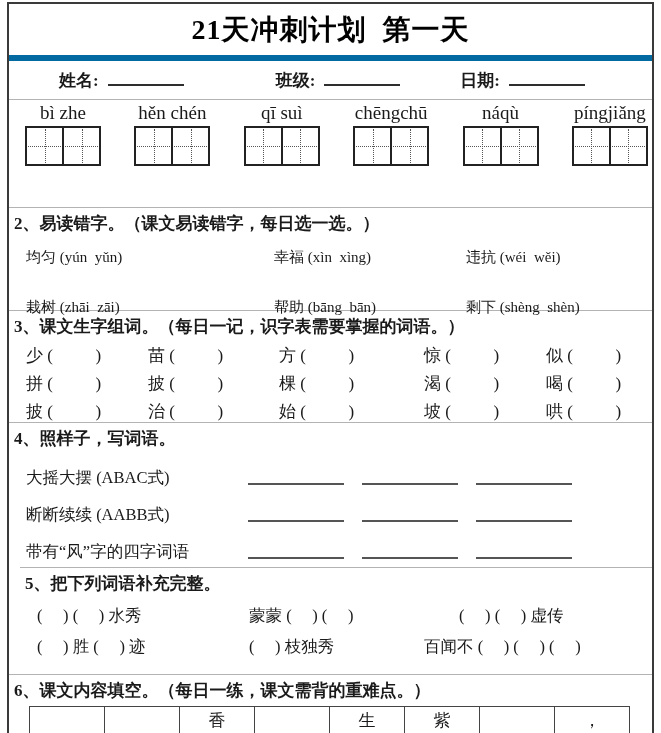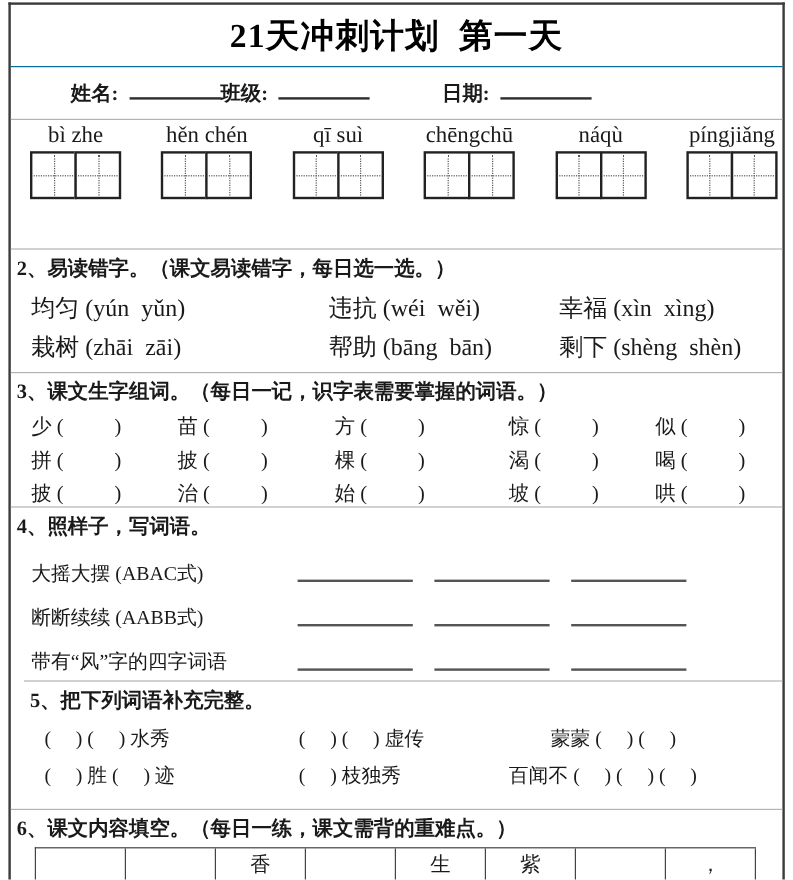--- a/index.html
+++ b/index.html
@@ -4,43 +4,43 @@
 <style>
   * { margin:0; padding:0; box-sizing:border-box; }
   html,body { width:661px; height:733px; overflow:hidden; background:#ffffff; }
   body { font-family:"Liberation Serif","DejaVu Serif",serif; color:#1a1a1a; }
   .page { margin:2px 7px 0 7px; border:2px solid #3a3a3a; border-bottom:none;
           height:780px; background:#fff; }
 
   .title-row { height:51px; display:flex; align-items:center; justify-content:center; }
   .title { font-size:28px; font-weight:bold; letter-spacing:1px; white-space:pre; color:#1873c2; }
 
-  .header-row { height:44px; border-top:1px solid #0369a1; display:flex; align-items:center;
+  .header-row { height:44px; border-top:6px solid #0369a1; display:flex; align-items:center;
                 padding-left:50px; font-size:17px; font-weight:bold; }
   .hgroup { display:inline-flex; align-items:baseline; }
-  .hgroup:nth-of-type(2) { }
+  .hgroup:nth-of-type(2) { margin-left:92px; }
   .hgroup:nth-of-type(3) { margin-left:60px; }
   .hblank { display:inline-block; width:76px; height:14px; border-bottom:2px solid #2e2e2e; margin-left:9px; }
 
   .sec { border-top:1px solid #b3b3b3; }
   .sec-heading { font-weight:bold; font-size:17px; padding:4px 0 0 5px; line-height:24px; }
 
   .sec1 { height:108px; }
   .pin-row { display:flex; justify-content:space-between; padding:1px 4px 0 16px; }
   .pin-group { display:flex; flex-direction:column; align-items:center; }
   .pinyin { font-size:19px; line-height:23px; white-space:pre; }
   .tz-pair { display:flex; margin-top:2px; }
   .tz-cell { width:39px; height:40px; border:2px solid #222; position:relative; background:#fff; }
   .tz-cell + .tz-cell { margin-left:-2px; }
   .tz-cell::before { content:""; position:absolute; left:50%; top:1px; bottom:1px; border-left:1px dotted #555; }
   .tz-cell::after  { content:""; position:absolute; top:50%; left:1px; right:1px; border-top:1px dotted #555; }
 
   .sec2 { height:103px; }
-  .s2-grid { display:grid; grid-template-columns:248px 192px auto; row-gap:9px;
-             padding:9px 0 0 17px; font-size:20px; }
+  .s2-grid { display:grid; grid-template-columns:248px 192px auto; row-gap:26px;
+             padding:9px 0 0 17px; font-size:15px; }
   .s2-cell { white-space:pre; line-height:24px; }
 
   .sec3 { height:112px; }
   .s3-grid { display:grid; grid-template-columns:122px 131px 145px 122px auto;
              padding:3px 0 0 17px; font-size:17px; }
   .s3-cell { white-space:pre; line-height:28px; }
 
   .sec4 { height:145px; }
   .s4-rows { padding:2px 0 0 17px; }
   .s4-row { display:flex; align-items:flex-end; height:37px; }
@@ -137,23 +137,23 @@
         </div>
       </div>
   </div>
 
   <div class="sec sec2">
     <div class="sec-heading">2、易读错字。（课文易读错字，每日选一选。）</div>
     <div class="s2-grid">
 
         <span class="s2-cell">均匀 (yún  yǔn)</span>
 
+        <span class="s2-cell">幸福 (xìn  xìng)</span>
+
         <span class="s2-cell">违抗 (wéi  wěi)</span>
-
-        <span class="s2-cell">幸福 (xìn  xìng)</span>
 
         <span class="s2-cell">栽树 (zhāi  zāi)</span>
 
         <span class="s2-cell">帮助 (bāng  bān)</span>
 
         <span class="s2-cell">剩下 (shèng  shèn)</span>
       </div>
   </div>
 
   <div class="sec sec3">
@@ -219,23 +219,23 @@
       </div>
   </div>
 
   <div class="sec sec5">
     <div class="sec-heading">5、把下列词语补充完整。</div>
     <div class="s5-rows">
       <div class="s5-row s5-r1">
 
           <span class="s5-cell">(     ) (     ) 水秀</span>
 
+          <span class="s5-cell">蒙蒙 (     ) (     )</span>
+
           <span class="s5-cell">(     ) (     ) 虚传</span>
-
-          <span class="s5-cell">蒙蒙 (     ) (     )</span>
         </div>
       <div class="s5-row s5-r2">
 
           <span class="s5-cell">(     ) 胜 (     ) 迹</span>
 
           <span class="s5-cell">(     ) 枝独秀</span>
 
           <span class="s5-cell">百闻不 (     ) (     ) (     )</span>
         </div>
     </div>

